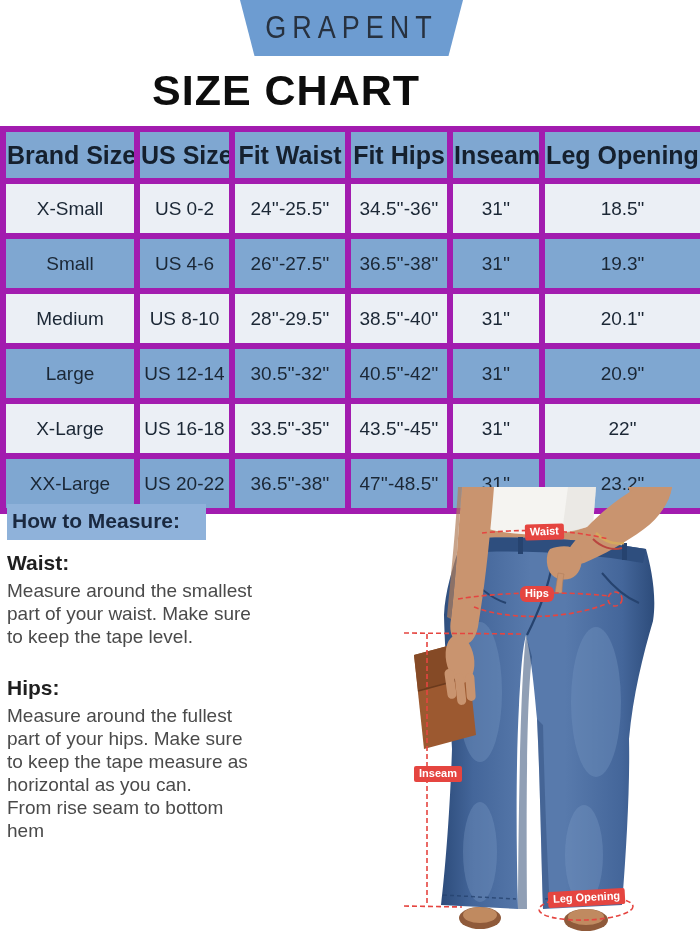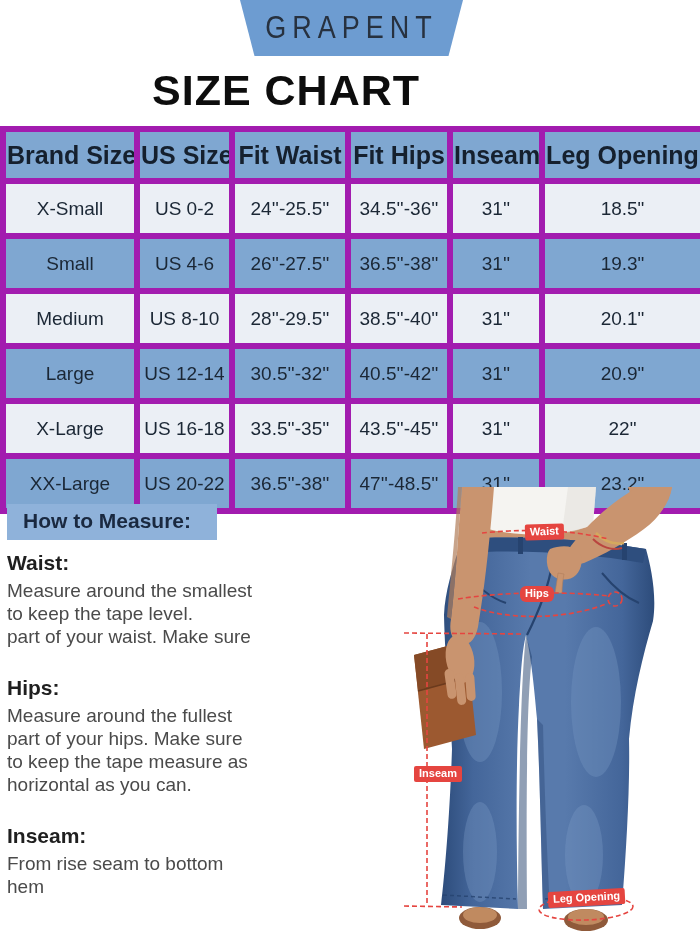--- a/index.html
+++ b/index.html
@@ -21,21 +21,21 @@
   table.size th,table.size td{border:6px solid #a21caf;text-align:center;vertical-align:middle;
              overflow:hidden;white-space:nowrap;}
   table.size th{background:#7fa7d1;color:#15202e;font-size:25px;font-weight:bold;height:44px;}
   table.size td{font-size:19px;color:#1b2735;height:47px;}
   tr.row-light td{background:#ebeff5;text-align:center;}
   tr.row-blue td{background:#7fa7d1;}
 
   
   .measure-col{position:absolute;left:7px;top:504px;width:340px;}
   .htm-heading{display:inline-block;background:#8fb2da;color:#1a2940;font-size:21px;
-               font-weight:bold;padding:5px 26px 7px 16px;}
+               font-weight:bold;padding:5px 26px 7px 5px;}
   .m-label{font-size:21px;font-weight:bold;color:#1f1f1f;margin-top:28px;margin-bottom:4px;}
   .m-section.first .m-label{margin-top:11px;}
   .m-line{font-size:19px;color:#4a4a4a;line-height:23px;}
 
   
   .photo{position:absolute;left:400px;top:487px;width:300px;height:445px;}
   .photo svg{position:absolute;left:0;top:0;}
   .overlay{pointer-events:none;}
   .badge{position:absolute;background:#e54540;color:#fff;font-weight:bold;font-size:11px;
          padding:1px 5px 2px;border-radius:2px;line-height:13px;white-space:nowrap;}
@@ -122,34 +122,33 @@
     </tr>
   </tbody>
     </table>
 
   <div class="measure-col">
     <div class="htm-heading">How to Measure:</div>
 
     <div class="m-section first">
       <div class="m-label">Waist:</div>
       <div class="m-line">Measure around the smallest</div>
+      <div class="m-line">part of your waist. Make sure</div>
       <div class="m-line">to keep the tape level.</div>
-      <div class="m-line">part of your waist. Make sure</div>
     </div>
 
     <div class="m-section">
       <div class="m-label">Hips:</div>
       <div class="m-line">Measure around the fullest</div>
       <div class="m-line">part of your hips. Make sure</div>
       <div class="m-line">to keep the tape measure as</div>
       <div class="m-line">horizontal as you can.</div>
     </div>
 
     <div class="m-section">
-      <div class="m-label">Inseam:</div>
       <div class="m-line">From rise seam to bottom</div>
       <div class="m-line">hem</div>
     </div>
   </div>
 
   <div class="photo">
     <svg viewBox="0 0 300 445" width="300" height="445">
       <defs>
         <linearGradient id="denim" x1="0" y1="0" x2="1" y2="0">
           <stop offset="0" stop-color="#2d4c7b"></stop>

